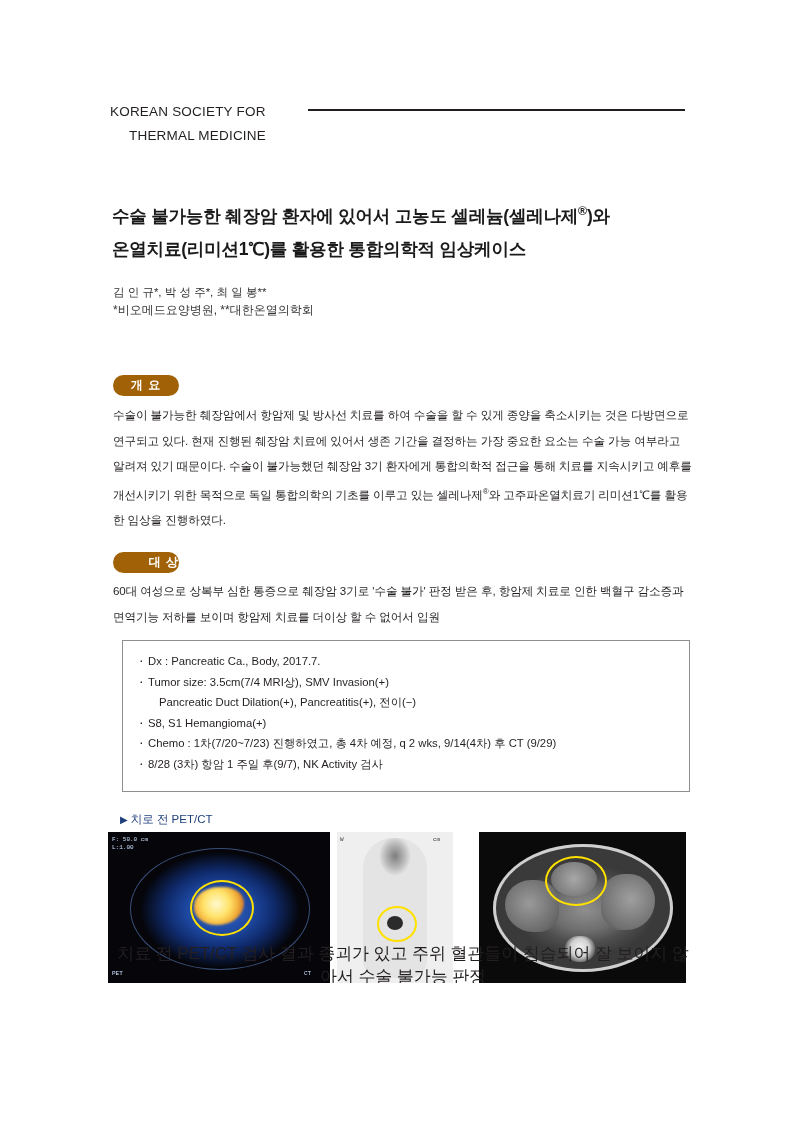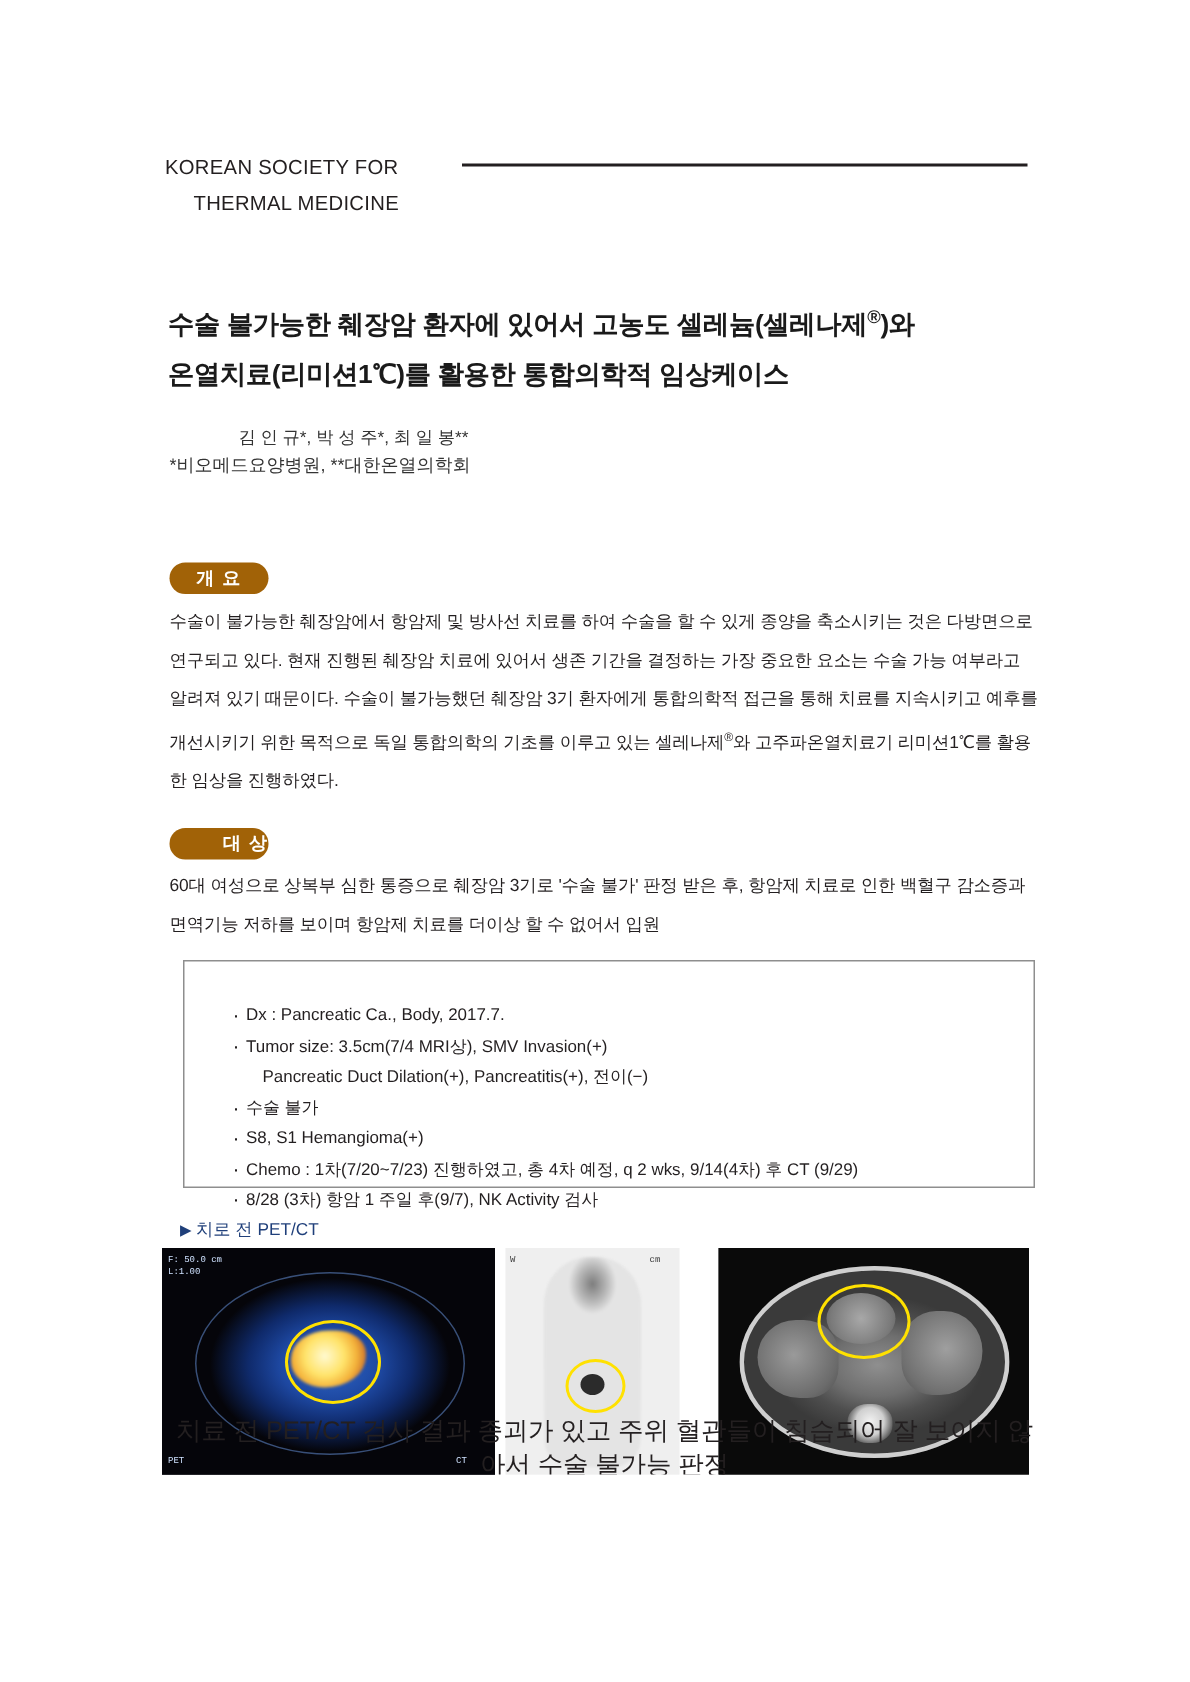--- a/index.html
+++ b/index.html
@@ -69,21 +69,20 @@
 
   
   .authors {
     position: absolute;
     left: 113px;
     top: 282px;
     width: 600px;
     font-size: 11.5px;
     line-height: 21px;
     color: #333;
-    margin-left: 46px;
   }
   .affil {
     position: absolute;
     left: 113px;
     top: 301px;
     width: 600px;
     font-size: 12px;
     line-height: 19px;
     color: #333;
   }
@@ -129,21 +128,21 @@
     position: absolute;
     left: 122px;
     top: 640px;
     width: 568px;
     height: 152px;
     border: 1px solid #8e8e8e;
     box-sizing: border-box;
     padding: 10px 14px 8px 14px;
   }
   .detail-list {
-    margin: 16px;
+    margin: 0;
     padding: 0;
     list-style: none;
   }
   .detail-list li {
     font-size: 11.3px;
     line-height: 20.5px;
     color: #231f20;
     position: relative;
     padding-left: 11px;
   }
@@ -374,21 +373,20 @@
   <div class="para" id="abstract-text">수술이 불가능한 췌장암에서 항암제 및 방사선 치료를 하여 수술을 할 수 있게 종양을 축소시키는 것은 다방면으로 연구되고 있다. 현재 진행된 췌장암 치료에 있어서 생존 기간을 결정하는 가장 중요한  요소는 수술 가능 여부라고 알려져 있기 때문이다. 수술이 불가능했던 췌장암 3기 환자에게 통합의학적 접근을 통해 치료를 지속시키고 예후를 개선시키기 위한 목적으로 독일 통합의학의 기초를 이루고 있는 셀레나제<sup>®</sup>와 고주파온열치료기 리미션1℃를 활용한 임상을 진행하였다.</div>
 
   <div class="tag" id="tag-subject">대 상</div>
   <div class="para" id="subject-text">60대 여성으로 상복부 심한 통증으로 췌장암 3기로 '수술 불가' 판정 받은 후, 항암제 치료로 인한 백혈구 감소증과 면역기능 저하를 보이며 항암제 치료를 더이상 할 수 없어서 입원</div>
 
   <div class="detail-box">
     <ul class="detail-list" id="detail-list">
         <li>Dx : Pancreatic Ca., Body, 2017.7.</li>
         <li>Tumor size: 3.5cm(7/4 MRI상), SMV Invasion(+)</li>
         <li class="cont">Pancreatic Duct Dilation(+), Pancreatitis(+), 전이(−)</li>
-        <li>수술 불가</li>
         <li>S8, S1 Hemangioma(+)</li>
         <li>Chemo : 1차(7/20~7/23) 진행하였고, 총 4차 예정, q 2 wks, 9/14(4차) 후 CT (9/29)</li>
         <li>8/28 (3차) 항암 1 주일 후(9/7), NK Activity 검사</li>
       </ul>
   </div>
 
   <div class="fig-head">
     <span class="tri">▶</span><span>치로 전 PET/CT</span>
   </div>
 

